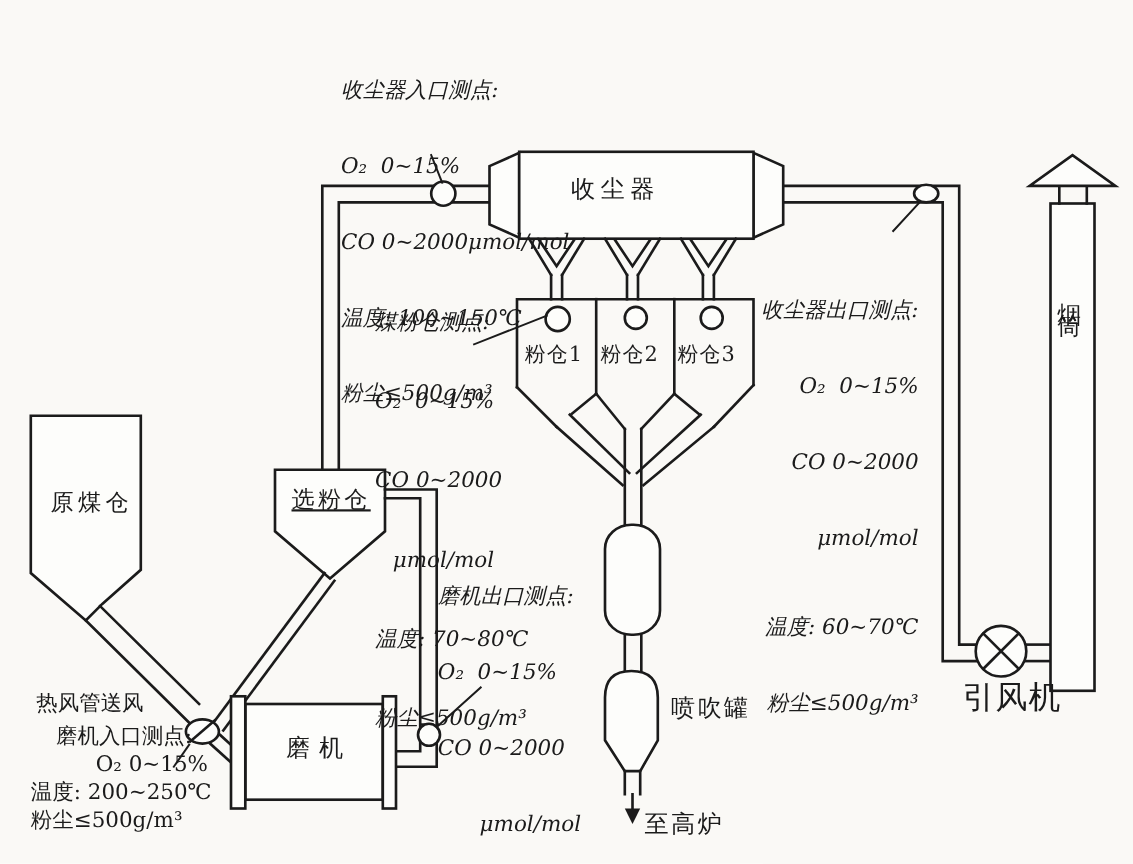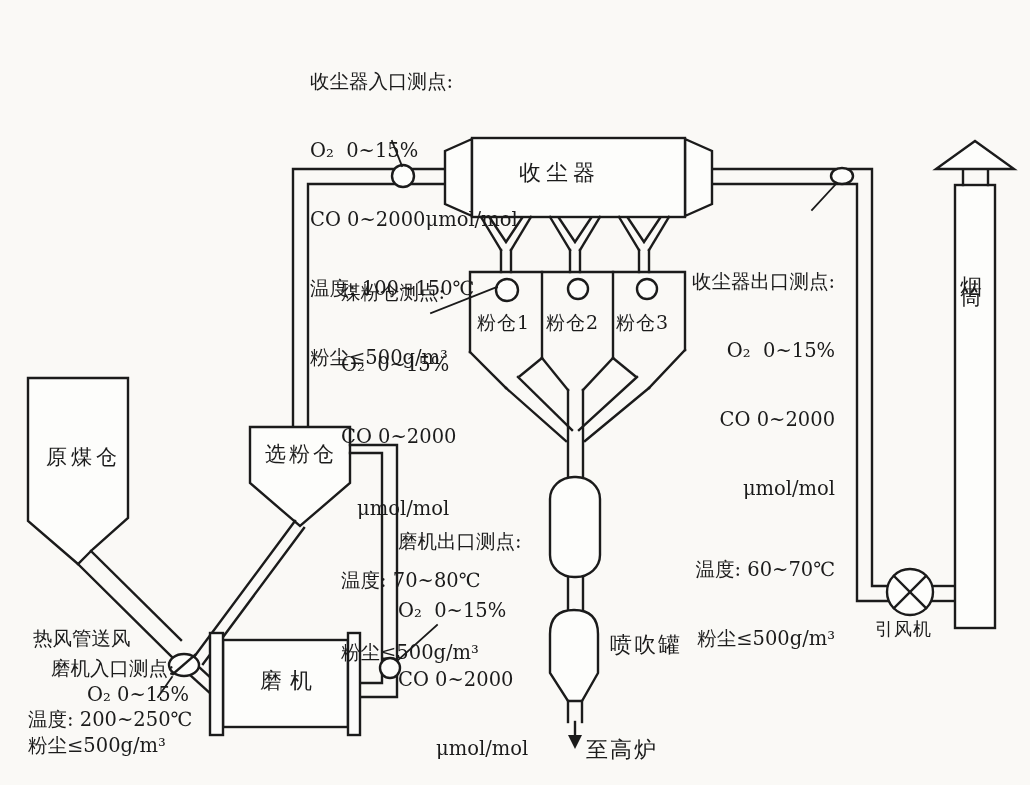--- a/index.html
+++ b/index.html
@@ -7,21 +7,21 @@
     position:relative;
     width:1030px;height:785px;
     background:#faf9f6;
     font-family:"DejaVu Serif","Liberation Serif",serif;
     color:#1b1b1b;
     overflow:hidden;
   }
   .canvas svg{position:absolute;left:0;top:0;}
   .lbl{position:absolute;white-space:pre;line-height:1;}
   .blk{font-size:19.5px;line-height:23px;}
-  .blk div{white-space:pre;}
+  .blk div{white-space:pre;font-style:italic;}
   .ind16{margin-left:16px;}
   .ind38{margin-left:38px;}
   .gap12{margin-top:12px;}
   .comp{font-size:22px;}
   .vert{writing-mode:vertical-rl;text-orientation:upright;}
 </style>
 </head>
 <body>
 
 <div class="canvas">
@@ -200,20 +200,20 @@
 <div class="lbl blk" style="left:51px;top:657px;">磨机入口测点:</div>
 <div class="lbl blk" style="left:87px;top:683px;">O₂ 0~15%</div>
 <div class="lbl blk" style="left:28px;top:708px;">温度: 200~250℃</div>
 <div class="lbl blk" style="left:28px;top:734px;">粉尘≤500g/m³</div>
 
 <div class="lbl comp" style="left:519px;top:162px;letter-spacing:5px;">收尘器</div>
 <div class="lbl" style="left:477px;top:313px;font-size:19px;letter-spacing:1px;">粉仓1</div>
 <div class="lbl" style="left:546px;top:313px;font-size:19px;letter-spacing:1px;">粉仓2</div>
 <div class="lbl" style="left:616px;top:313px;font-size:19px;letter-spacing:1px;">粉仓3</div>
 <div class="lbl" style="left:46px;top:447px;font-size:21px;letter-spacing:4px;text-align:center;">原煤仓</div>
-<div class="lbl" style="left:265px;top:444px;font-size:21px;letter-spacing:3px;">选粉仓</div>
+<div class="lbl" style="left:265px;top:444px;font-size:21px;letter-spacing:3px;text-decoration:underline;">选粉仓</div>
 <div class="lbl comp" style="left:260px;top:670px;letter-spacing:8px;">磨机</div>
 <div class="lbl comp" style="left:610px;top:634px;letter-spacing:2px;">喷吹罐</div>
 <div class="lbl comp" style="left:586px;top:739px;letter-spacing:2px;text-align:center;">至高炉</div>
 <div class="lbl comp vert" style="left:960px;top:258px;letter-spacing:10px;">烟筒</div>
-<div class="lbl" style="left:875px;top:620px;font-size:18px;letter-spacing:1px;">引风机</div>
+<div class="lbl" style="left:875px;top:620px;font-size:29px;letter-spacing:1px;">引风机</div>
 
 </div>
 
 </body></html>

